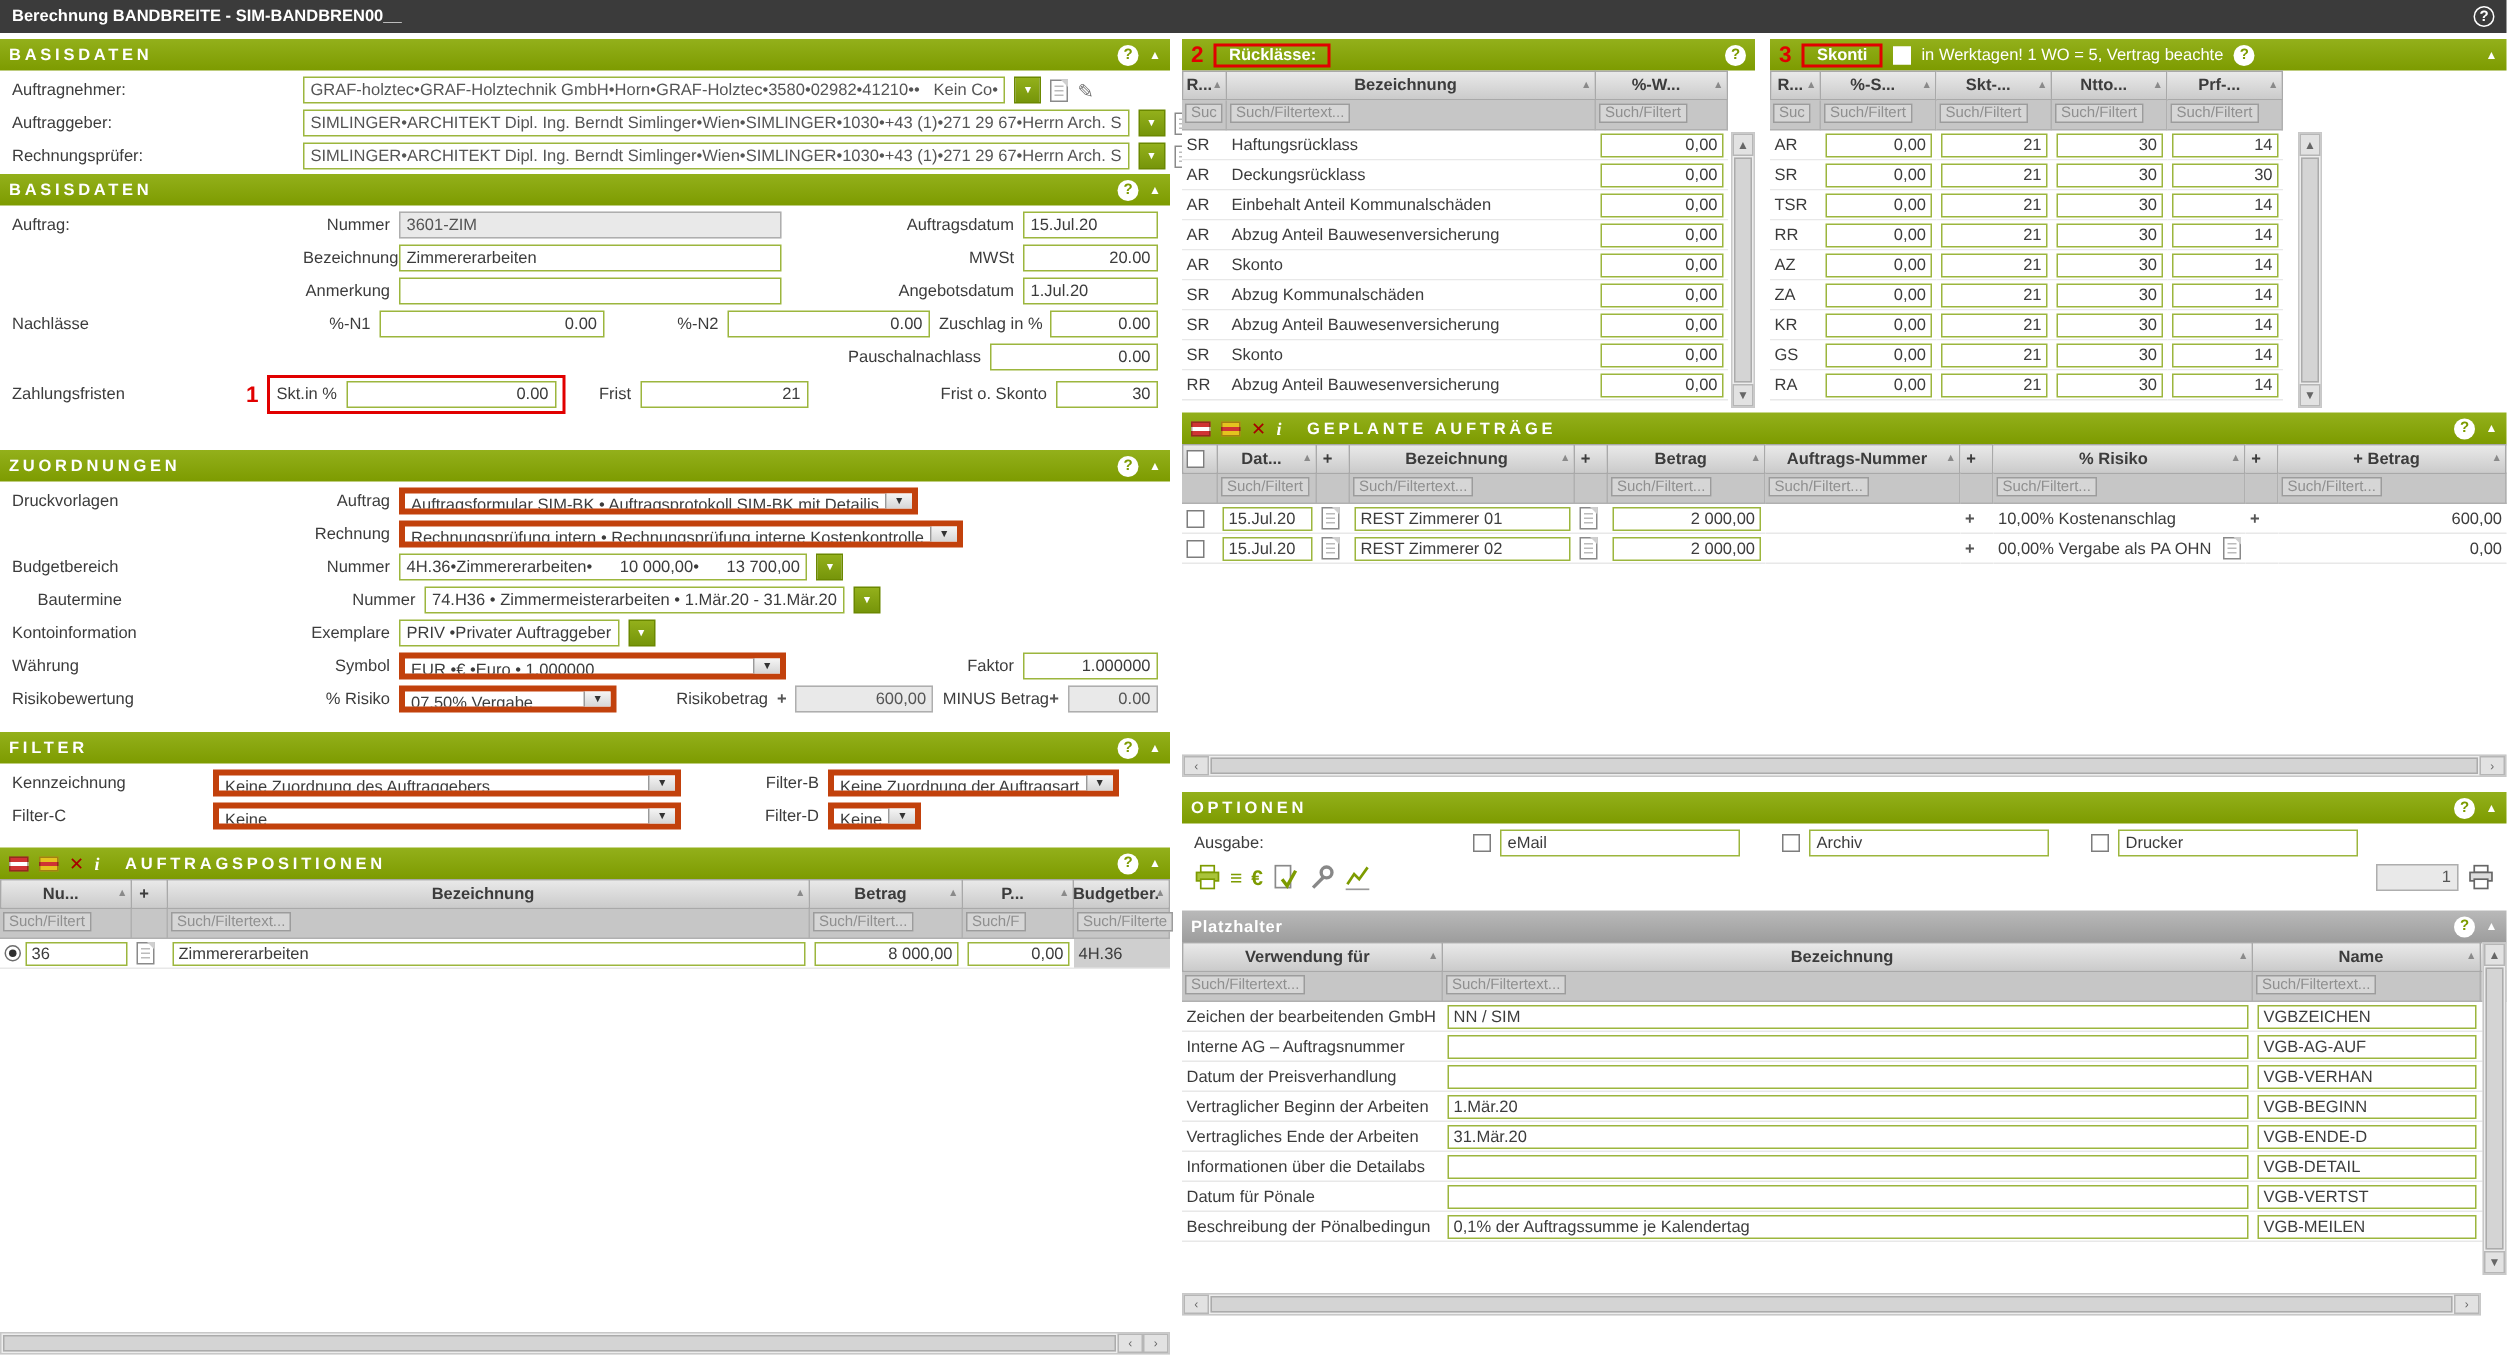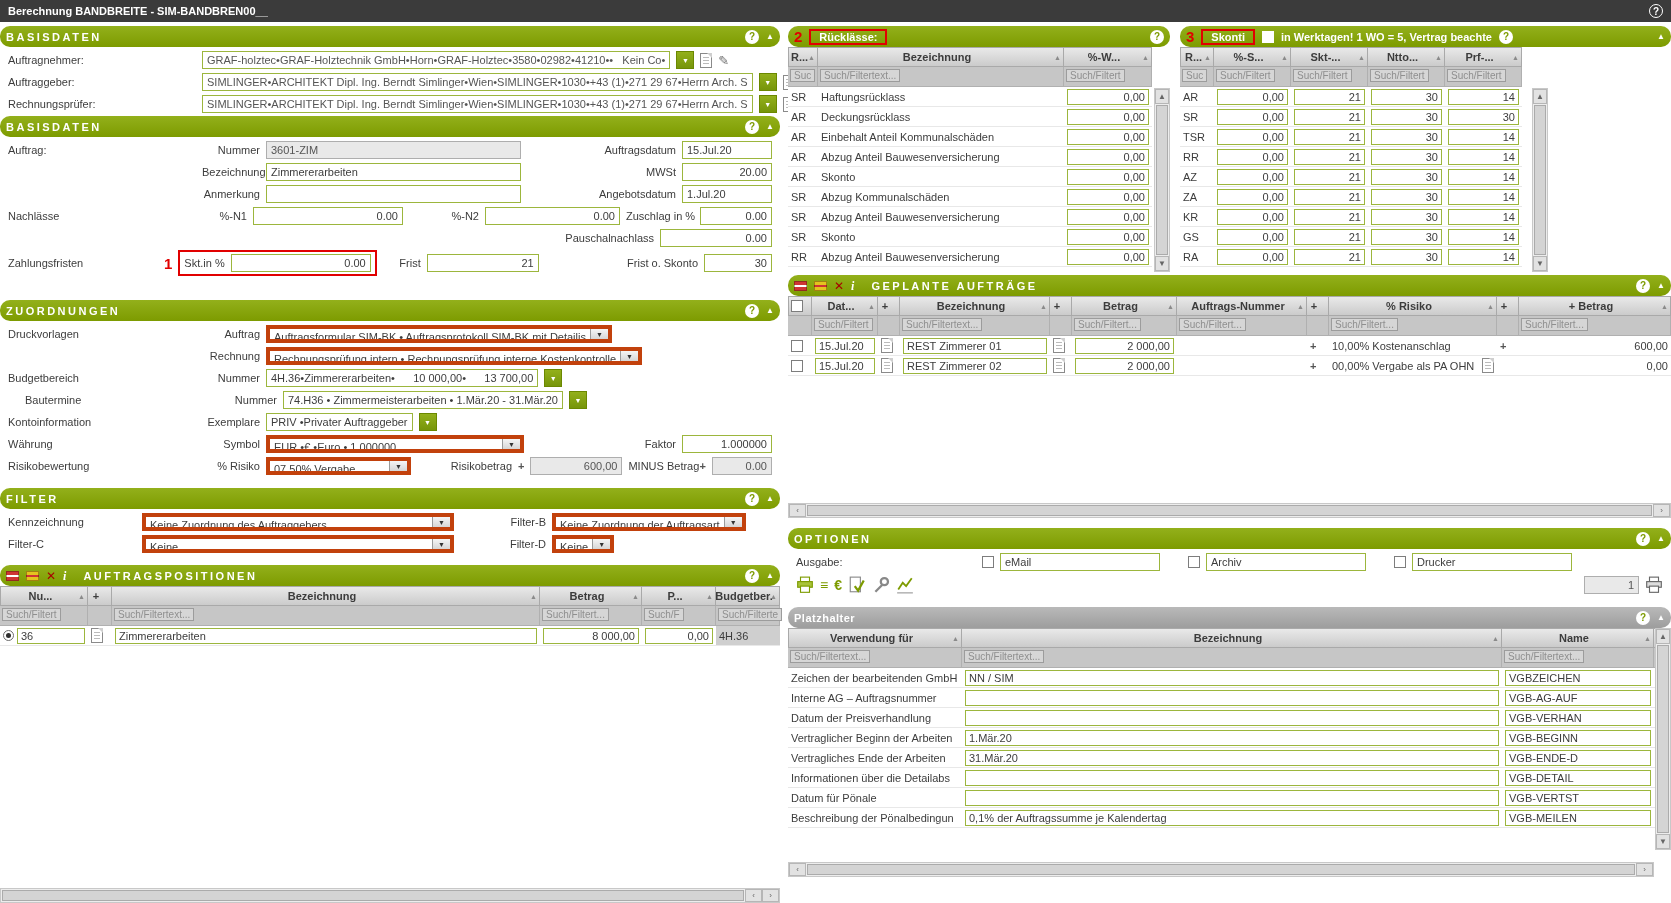--- a/index.html
+++ b/index.html
@@ -9,21 +9,21 @@
             display:flex;align-items:center;gap:12px;padding:0 8px;box-sizing:border-box;}
   .titlebar .t{font-weight:bold;font-size:11px;}
   .circ{width:14px;height:14px;border-radius:50%;display:inline-flex;align-items:center;justify-content:center;
         font-size:10px;font-weight:bold;flex:none;box-sizing:border-box;}
   .circ.dark{border:1px solid #fff;color:#fff;margin-left:auto;}
   .circ.lite{background:#fff;color:#7d9b00;}
   .colL{position:absolute;left:0;top:24px;width:780px;height:879px;}
   .colR{position:absolute;left:788px;top:24px;width:883px;height:879px;}
   .panel{position:absolute;box-sizing:border-box;background:#fff;}
   .phdr{height:21px;background:linear-gradient(#93b01b,#7d9b00);display:flex;align-items:center;gap:7px;
-        padding:0 6px;color:#fff;box-sizing:border-box;border-radius:10px;}
+        padding:0 6px;color:#fff;box-sizing:border-box;}
   .phdr.gray{background:linear-gradient(#b9b9b9,#9d9d9d);}
   .phdr .t{font-weight:bold;font-size:11px;letter-spacing:2.5px;white-space:nowrap;}
   .phdr .t.nolsp{letter-spacing:0.5px;}
   .sp{margin-left:auto;}
   .tri{font-size:8px;color:#fff;flex:none;}
   .lbl{white-space:nowrap;flex:none;}
   .rr{text-align:right;}
   .fx{flex:1 1 auto;min-width:0;}
   .frow{display:flex;align-items:center;gap:6px;padding:0 8px;margin:4px 0;height:18px;}
   .fld{border:1px solid #9cb63d;background:#fff;height:18px;line-height:16px;padding:0 4px;
@@ -455,21 +455,21 @@
       <span class="sthumb"></span>
       <span class="sarrow">▼</span>
     </div>
   </div>
 
   <div class="panel" style="left:392px;top:2px;width:491px;height:246px;">
     <div class="phdr">
       <span class="ann">3</span>
       <span class="redbox" style="padding:0 8px;font-weight:bold;">Skonti</span>
       <span class="chk" style="border-color:#fff;"></span>
-      <span style="font-weight:bold;white-space:nowrap;overflow:hidden;">in Werktagen! 1 WO = 5, Vertrag beachte</span>
+      <span style="font-weight:normal;white-space:nowrap;overflow:hidden;">in Werktagen! 1 WO = 5, Vertrag beachte</span>
       <span class="circ lite">?</span>
       <span class="sp"></span>
       <span class="tri">▲</span>
     </div>
     <div style="width:342px;">
       <div class="skcols">
         <span class="th first">
             <span>R...</span>
             <span class="srt">▲</span>
           </span>

